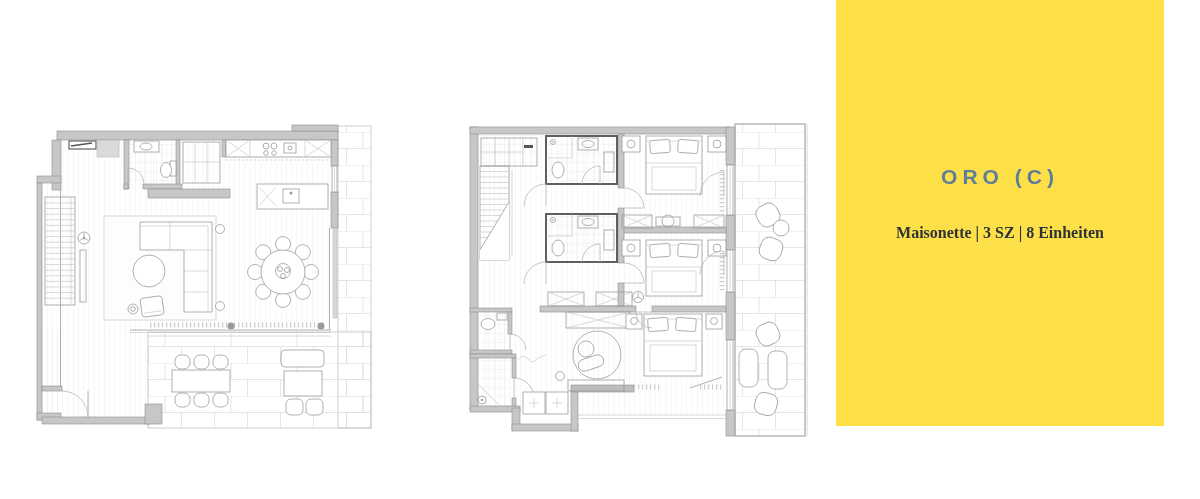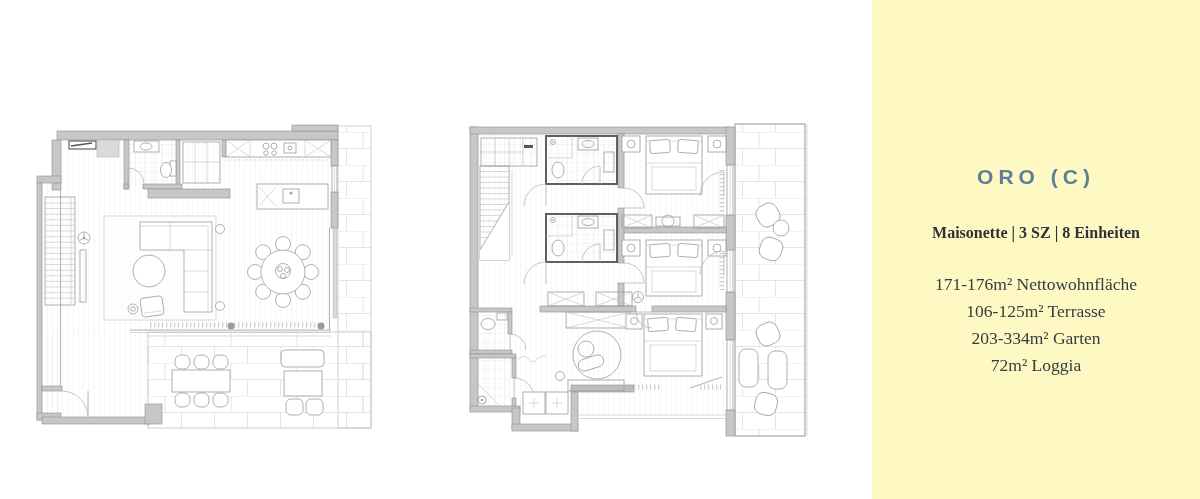--- a/index.html
+++ b/index.html
@@ -1,19 +1,19 @@
 <!DOCTYPE html>
 <html><head>
 <meta charset="utf-8">
 <style>
   html,body{margin:0;padding:0;background:#fff;}
   #page{position:relative;width:1200px;height:499px;background:#ffffff;overflow:hidden;
         font-family:"Liberation Sans",sans-serif;}
   
-  #info-panel{position:absolute;left:872px;top:0;width:328px;height:499px;background:#fef9c3;}
+  #info-panel{position:absolute;left:836px;top:0;width:328px;height:426px;background:#fde047;}
   .panel-inner{padding-top:165px;text-align:center;}
   .unit-title{font-family:"Liberation Sans",sans-serif;font-weight:bold;font-size:21px;
               letter-spacing:5px;color:#5e7d9a;}
   .unit-specs{font-family:"Liberation Serif",serif;font-weight:bold;font-size:16px;
               color:#2e3238;margin-top:35px;}
   .area-details{font-family:"Liberation Serif",serif;font-size:17.5px;color:#363b41;
                 margin-top:29px;line-height:27px;}
   
   #plans{position:absolute;left:0;top:0;}
   .w  {fill:#c7c7c7;stroke:#8f8f8f;stroke-width:0.6;}
@@ -390,22 +390,16 @@
         <rect class="f2" x="768" y="351" width="19" height="38" rx="7"></rect>
         <rect class="f2" x="755" y="393" width="22" height="22" rx="8" transform="rotate(15 766 404)"></rect>
       </g>
     </g>
   </svg>
 
   <div id="info-panel">
     <div class="panel-inner">
       <div class="unit-title">ORO (C)</div>
       <div class="unit-specs">Maisonette | 3 SZ | 8 Einheiten</div>
-      <div class="area-details">
-        <div>171-176m² Nettowohnfläche</div>
-        <div>106-125m² Terrasse</div>
-        <div>203-334m² Garten</div>
-        <div>72m² Loggia</div>
-      </div>
     </div>
   </div>
 
 </div>
 
 </body></html>

